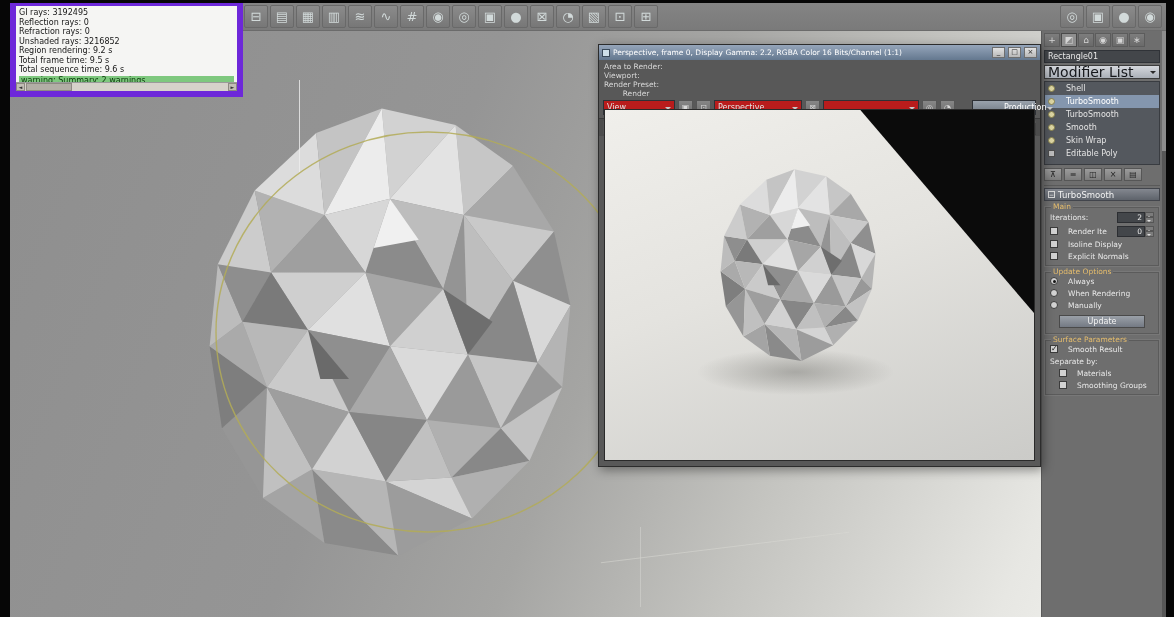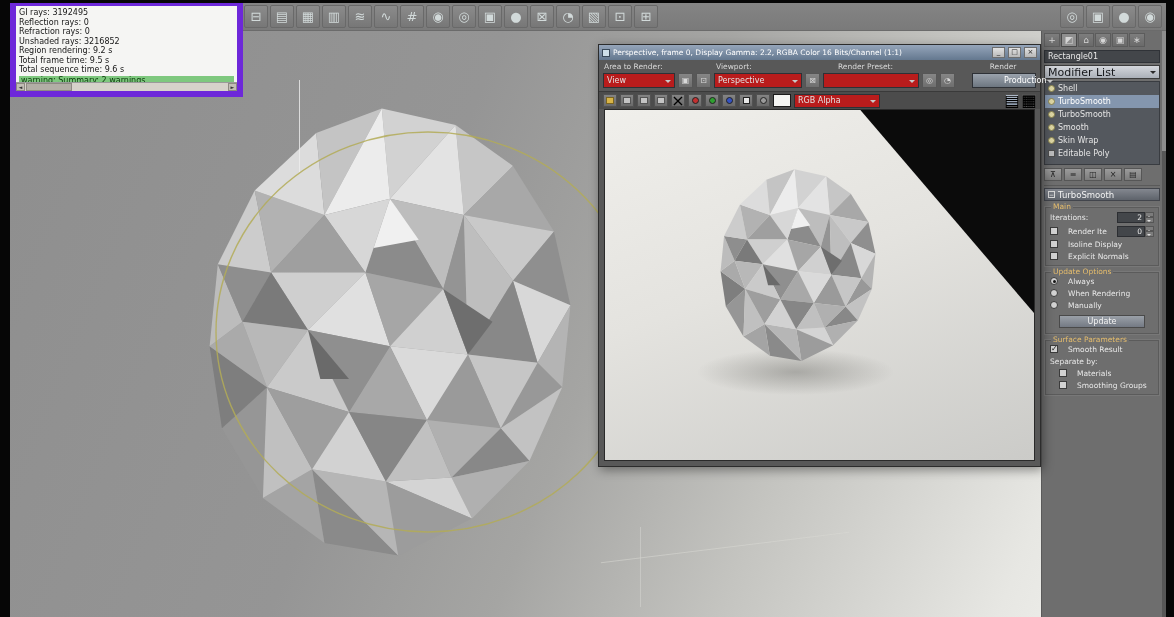--- a/index.html
+++ b/index.html
@@ -39,21 +39,21 @@
 
   
   .rw { position:absolute; left:598px; top:44px; width:443px; height:423px; z-index:30;
     background:#585858; border:1px solid #2c2c2c; box-shadow:2px 3px 10px rgba(0,0,0,.4); }
   .rw-titlebar { height:15px; background:linear-gradient(#95a5ba,#64788f); display:flex; align-items:center;
     padding:0 3px; color:#fff; font-size:7.5px; gap:3px; }
   .rw-title-icon { width:8px; height:8px; background:#cfe0ea; border:1px solid #3a4a5a; flex:0 0 auto; }
   .rw-title-text { flex:1; white-space:nowrap; overflow:hidden; text-overflow:ellipsis; }
   .rw-winbtn { width:13px; height:11px; background:linear-gradient(#e2e2e2,#b8b8b8); border:1px solid #6e6e6e;
     color:#222; font-size:7px; line-height:9px; text-align:center; flex:0 0 auto; }
-  .rw-labels { display:flex; font-size:7.5px; color:#d8d8d8; padding:2px 5px 0; }
+  .rw-labels { display:flex; font-size:7.5px; color:#d8d8d8; padding:2px 5px 0;flex-direction:column; }
   .rw-lab1 { width:112px; } .rw-lab2 { width:122px; } .rw-lab3 { flex:1; } .rw-lab4 { width:64px; text-align:center; }
   .rw-controls { display:flex; align-items:center; gap:3px; padding:2px 4px 3px; }
   .dd { height:15px; background:#b91c1c; border:1px solid #2e3136; color:#e2e2e2; font-size:8px;
     display:flex; align-items:center; padding:0 3px; }
   .dd::after { content:""; margin-left:auto; border:3px solid transparent; border-top-color:#c8c8c8; transform:translateY(2px); }
   .dd-view { width:72px; } .dd-persp { width:88px;text-align:center; } .dd-preset { width:96px; } 
   .dd-production { width:64px; background:linear-gradient(#9aa2ac,#6d7680); color:#fff; }
   .sm-btn { width:15px; height:15px; background:linear-gradient(#868686,#6e6e6e); border:1px solid #565656;
     color:#d8d8d8; font-size:8px; display:flex; align-items:center; justify-content:center; flex:0 0 auto; }
   .rw-row2 { height:18px; background:#4c4c4c; border-top:1px solid #3a3a3a; display:flex; align-items:center; gap:3px; padding:0 4px; }
@@ -82,24 +82,24 @@
     background:#6e6e6e; border-left:1px solid #5a5a5a; color:#e0e0e0; font-size:8px; }
   .cmd-scroll { position:absolute; right:0; top:0; bottom:0; width:4px; background:#575757; }
   .cmd-scroll-thumb { width:4px; height:120px; background:#8d8d8d; }
   .cmd-tabs { display:flex; gap:1px; padding:2px 2px 1px; }
   .cmd-tab { width:16px; height:14px; display:flex; align-items:center; justify-content:center;
     color:#d6d6d6; font-size:9px; background:linear-gradient(#7d7d7d,#6a6a6a); border:1px solid #5c5c5c; }
   .cmd-tab.active { background:#8f8f8f; border-color:#4a4a4a; }
   .name-field { margin:2px 6px 2px 2px; height:13px; line-height:11px; background:#43464a; border:1px solid #303338;
     color:#e8e8e8; padding:0 3px; font-size:8px; white-space:nowrap; overflow:hidden; }
   .mod-combo { margin:0 6px 2px 2px; height:14px; background:linear-gradient(#d4d7dc,#aab0b8); border:1px solid #3c3c3c;
-    color:#15171b; font-size:11px; display:flex; align-items:center; padding:0 3px; }
+    color:#15171b; font-size:14px; display:flex; align-items:center; padding:0 3px; }
   .mod-combo::after { content:""; margin-left:auto; border:3px solid transparent; border-top-color:#2a2a2a; transform:translateY(2px); }
   .stack { margin:0 6px 2px 2px; height:84px; background:#54585e; border:1px solid #393c41; overflow:hidden; }
-  .stack-row { height:13px; display:flex; align-items:center; gap:3px; padding:0 3px; color:#e4e4e4; white-space:nowrap; }
+  .stack-row { height:13px; display:flex; align-items:center; gap:11px; padding:0 3px; color:#e4e4e4; white-space:nowrap; }
   .stack-row.selected { background:#8496ae; color:#fff; }
   .bulb-icon { width:7px; height:7px; border-radius:50%; background:#ded7a4; border:1px solid #88824e; flex:0 0 auto; }
   .cube-icon { width:7px; height:7px; background:#bcbcbc; border:1px solid #4e4e4e; flex:0 0 auto; }
   .stack-btns { display:flex; gap:2px; padding:1px 2px 2px; }
   .stack-btn { width:18px; height:13px; background:linear-gradient(#9b9b9b,#7d7d7d); border:1px solid #565656;
     color:#222; font-size:8px; display:flex; align-items:center; justify-content:center; }
   .cmd-divider { height:1px; background:#5a5a5a; margin:2px 6px 2px 2px; }
   .rollout-header { margin:1px 6px 0 2px; height:13px; background:linear-gradient(#83878f,#5e636b);
     border:1px solid #42454c; display:flex; align-items:center; gap:3px; padding:0 3px; color:#f2f2f2; font-size:8.5px; }
   .minus-box { width:7px; height:7px; border:1px solid #d8d8d8; font-size:6px; line-height:5px; text-align:center; color:#eee; flex:0 0 auto; }

